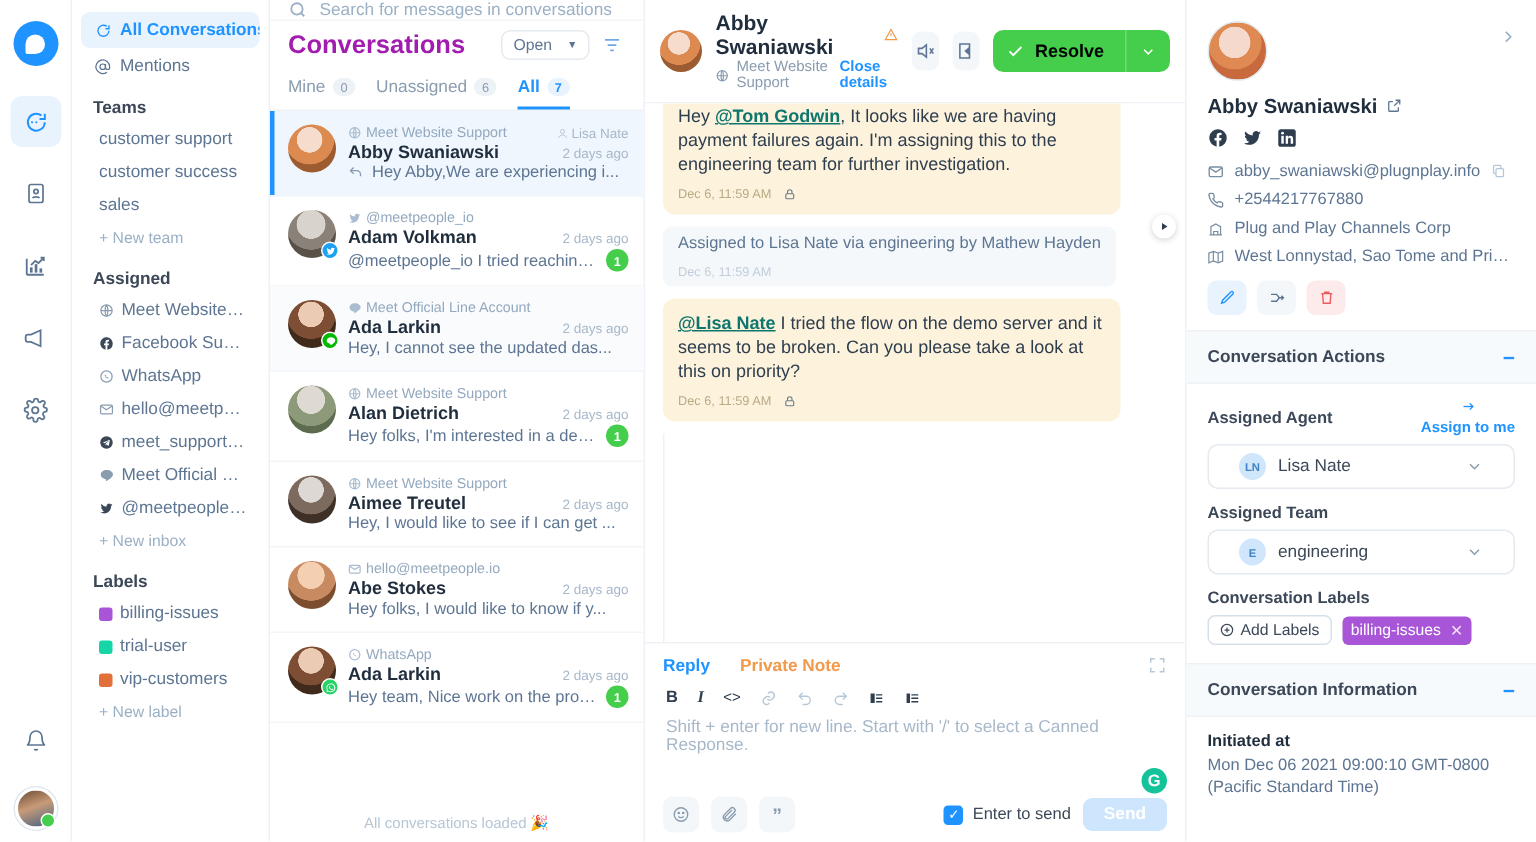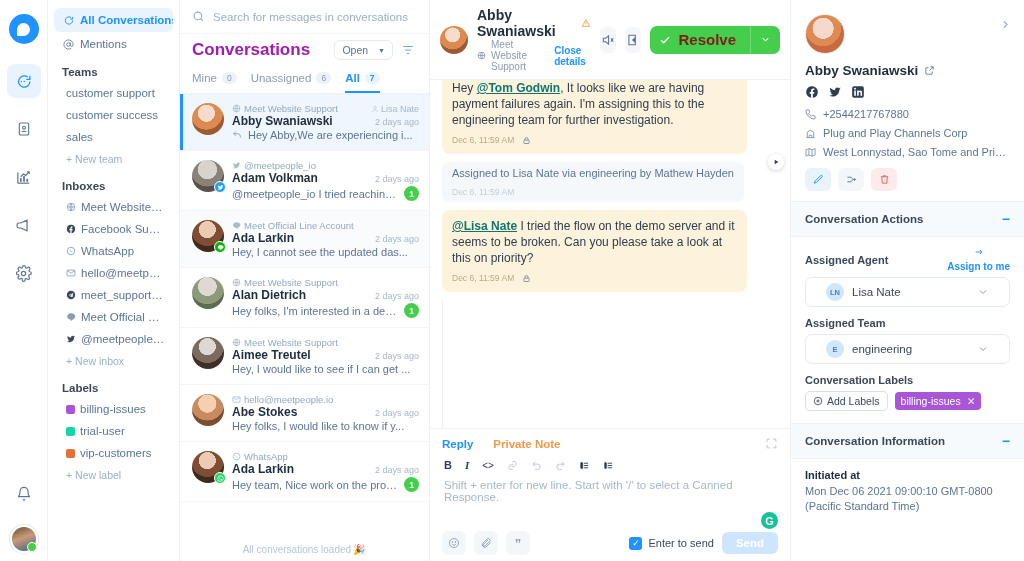--- a/index.html
+++ b/index.html
@@ -80,21 +80,21 @@
   .dot { width: 9px; height: 9px; border-radius: 2px; flex: 0 0 9px; }
 
   
   .convlist {
     width: 250px; flex: 0 0 250px; height: 561px;
     border-right: 1px solid #eef2f6; background: #fff;
     display: flex; flex-direction: column;
   }
   .search {
     display: flex; align-items: center; gap: 8px;
-    padding: 10px 12px; border-bottom: 1px solid #f3f6f9;
+    padding: 0 12px; border-bottom: 1px solid #f3f6f9;
   }
   .search input {
     border: none; outline: none; font-size: 11.5px;
     color: #3c4858; width: 100%; font-family: inherit; background: transparent;
   }
   .search input::placeholder { color: #9bb0c4; }
   .clhead {
     display: flex; align-items: center; gap: 6px; padding: 6px 12px 8px 12px;
   }
   .cltitle { font-size: 17px; font-weight: 700; color: #a21caf; flex: 1 1 auto; }
@@ -165,22 +165,22 @@
   .chinfo { flex: 1 1 auto; min-width: 0; }
   .chname { font-size: 14px; font-weight: 700; color: #1f2d3d; display: flex; align-items: center; gap: 5px; }
   .chsub { font-size: 10px; color: #8a9cb0; display: flex; align-items: center; gap: 5px; }
   .chsub .link { color: #1f93ff; font-weight: 600; cursor: pointer; }
   .icbtn {
     width: 26px; height: 26px; border-radius: 6px; background: #f3f7fa;
     display: flex; align-items: center; justify-content: center;
     color: #5d7592; cursor: pointer;
   }
   .resolve {
-    background: #44ce4b; color: #7f1d1d; border-radius: 7px;
-    display: flex; align-items: center; height: 28px; font-size: 15px;
+    background: #44ce4b; color: #000000; border-radius: 7px;
+    display: flex; align-items: center; height: 28px; font-size: 12px;
     font-weight: 600; cursor: pointer;
   }
   .resolve .lbl { padding: 0 14px 0 9px; display: flex; align-items: center; gap: 7px; }
   .resolve .car { border-left: 1px solid rgba(255,255,255,.25); padding: 0 9px; display:flex; align-items:center; height:100%; }
 
   .msgs {
     flex: 1 1 auto; background: #fff; padding: 6px 22px 6px 12px;
     overflow: hidden; position: relative;
   }
   .bubble-row { display: flex; margin-bottom: 8px; }
@@ -392,21 +392,21 @@
 
     <div class="side-head">Teams</div>
     <div class="side-sub">customer support</div>
     <div class="side-sub">customer success</div>
     <div class="side-sub">sales</div>
     <div class="side-add">
       <span>+</span>
       <span>New team</span>
     </div>
 
-    <div class="side-head">Inboxes</div>
+    <div class="side-head">Assigned</div>
 
     <div class="side-chan">
       <span>
         <svg width="10" height="10" viewBox="0 0 24 24" fill="none" stroke="#8a9cb0" stroke-width="2">
             <circle cx="12" cy="12" r="9"></circle>
             <path d="M3 12h18M12 3c3 3.5 3 14 0 18M12 3c-3 3.5-3 14 0 18"></path>
           </svg>
       </span>
       <span class="txt">Meet Website Sup...</span>
     </div>
@@ -936,20 +936,35 @@
               <rect x="5.5" y="9.5" width="2.8" height="9" fill="#fff"></rect>
               <circle cx="6.9" cy="6.5" r="1.6" fill="#fff"></circle>
               <path d="M10.5 9.5h2.7v1.3a3 3 0 0 1 2.7-1.5c2 0 3.1 1.3 3.1 3.8v5.4h-2.8v-4.8c0-1.2-.4-1.9-1.4-1.9s-1.6.7-1.6 1.9v4.8h-2.7z" fill="#fff"></path>
             </svg>
         </span>
       </div>
 
       <div class="c-line">
         <span>
           <svg width="11" height="11" viewBox="0 0 24 24" fill="none" stroke="#7a8ea3" stroke-width="2">
+              <rect x="2.5" y="5" width="19" height="14" rx="2"></rect>
+              <path d="M3 6.5l9 6 9-6"></path>
+            </svg>
+        </span>
+        <span class="lt">abby_swaniawski@plugnplay.info</span>
+        <span class="cp">
+          <svg width="10" height="10" viewBox="0 0 24 24" fill="none" stroke="currentColor" stroke-width="2">
+              <rect x="8" y="8" width="12" height="13" rx="2"></rect>
+              <path d="M16 8V5a2 2 0 0 0-2-2H6a2 2 0 0 0-2 2v9a2 2 0 0 0 2 2h2"></path>
+            </svg>
+        </span>
+      </div>
+      <div class="c-line">
+        <span>
+          <svg width="11" height="11" viewBox="0 0 24 24" fill="none" stroke="#7a8ea3" stroke-width="2">
               <path d="M22 16.9v3a2 2 0 0 1-2.2 2 19.8 19.8 0 0 1-8.6-3.1 19.5 19.5 0 0 1-6-6A19.8 19.8 0 0 1 2.1 4.2 2 2 0 0 1 4.1 2h3a2 2 0 0 1 2 1.7c.1 1 .3 1.9.6 2.8a2 2 0 0 1-.4 2.1L8 9.9a16 16 0 0 0 6 6l1.3-1.3a2 2 0 0 1 2.1-.4c.9.3 1.8.5 2.8.6a2 2 0 0 1 1.8 2.1z"></path>
             </svg>
         </span>
         <span class="lt">+2544217767880</span>
       </div>
       <div class="c-line">
         <span>
           <svg width="11" height="11" viewBox="0 0 24 24" fill="none" stroke="#7a8ea3" stroke-width="1.8">
               <path d="M3 21h18"></path>
               <path d="M5 21V9l7-4 7 4v12"></path>

